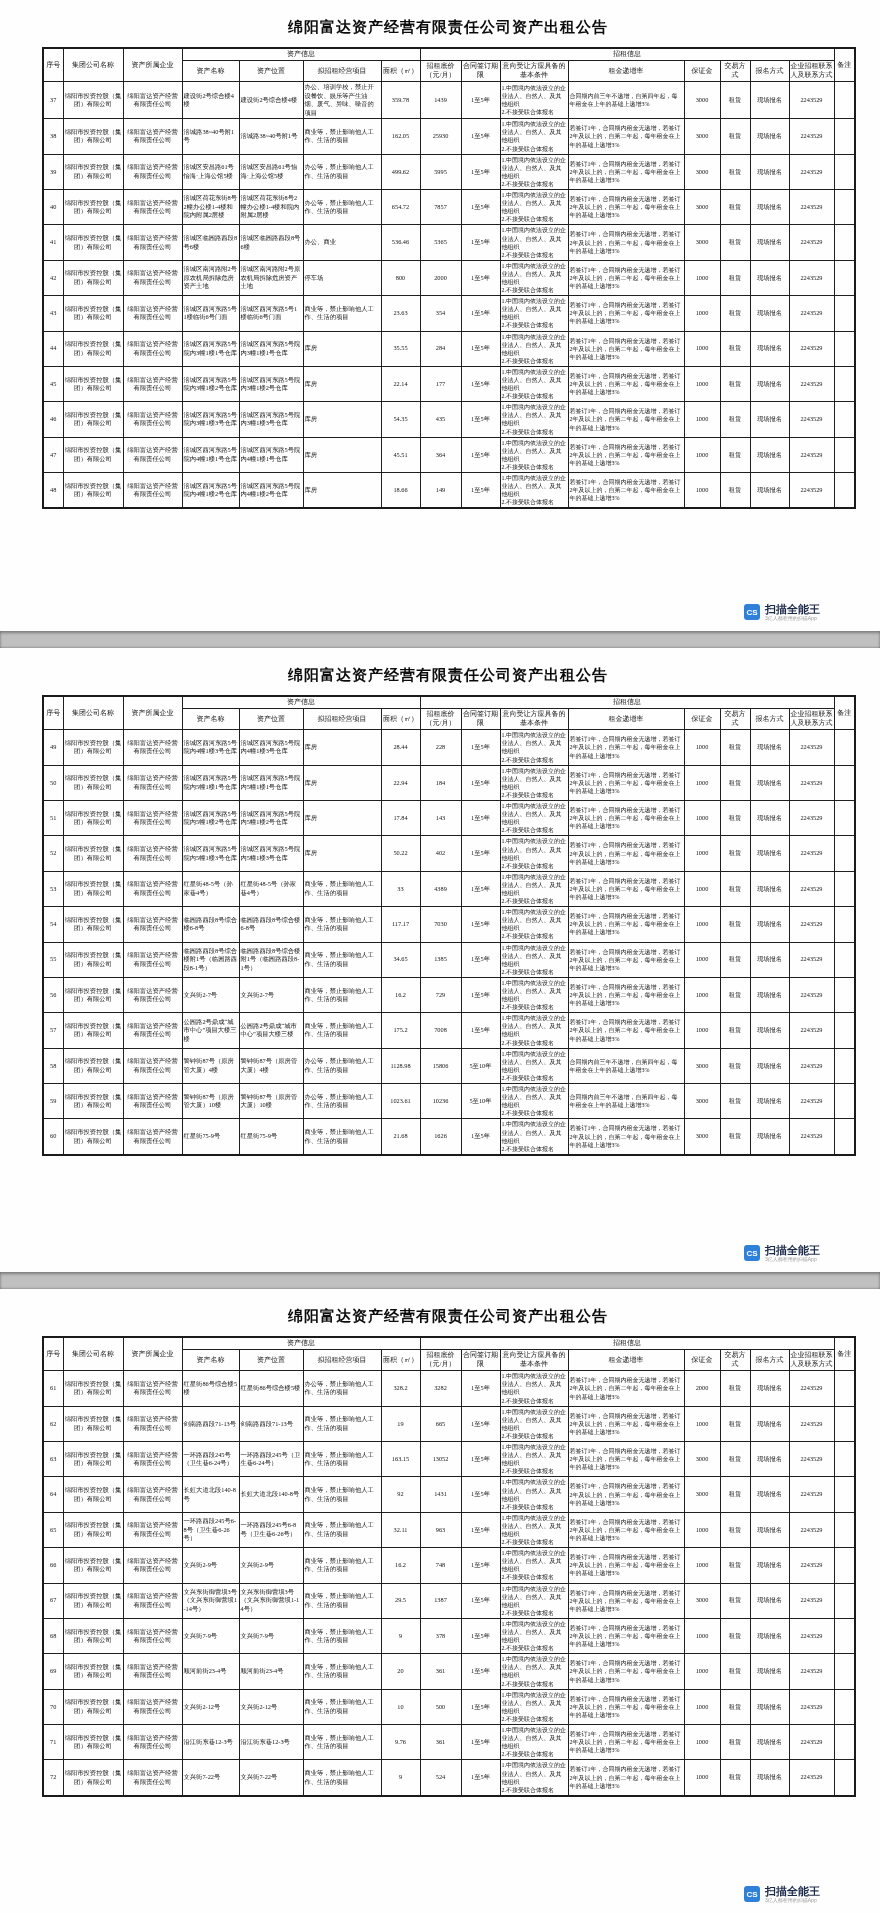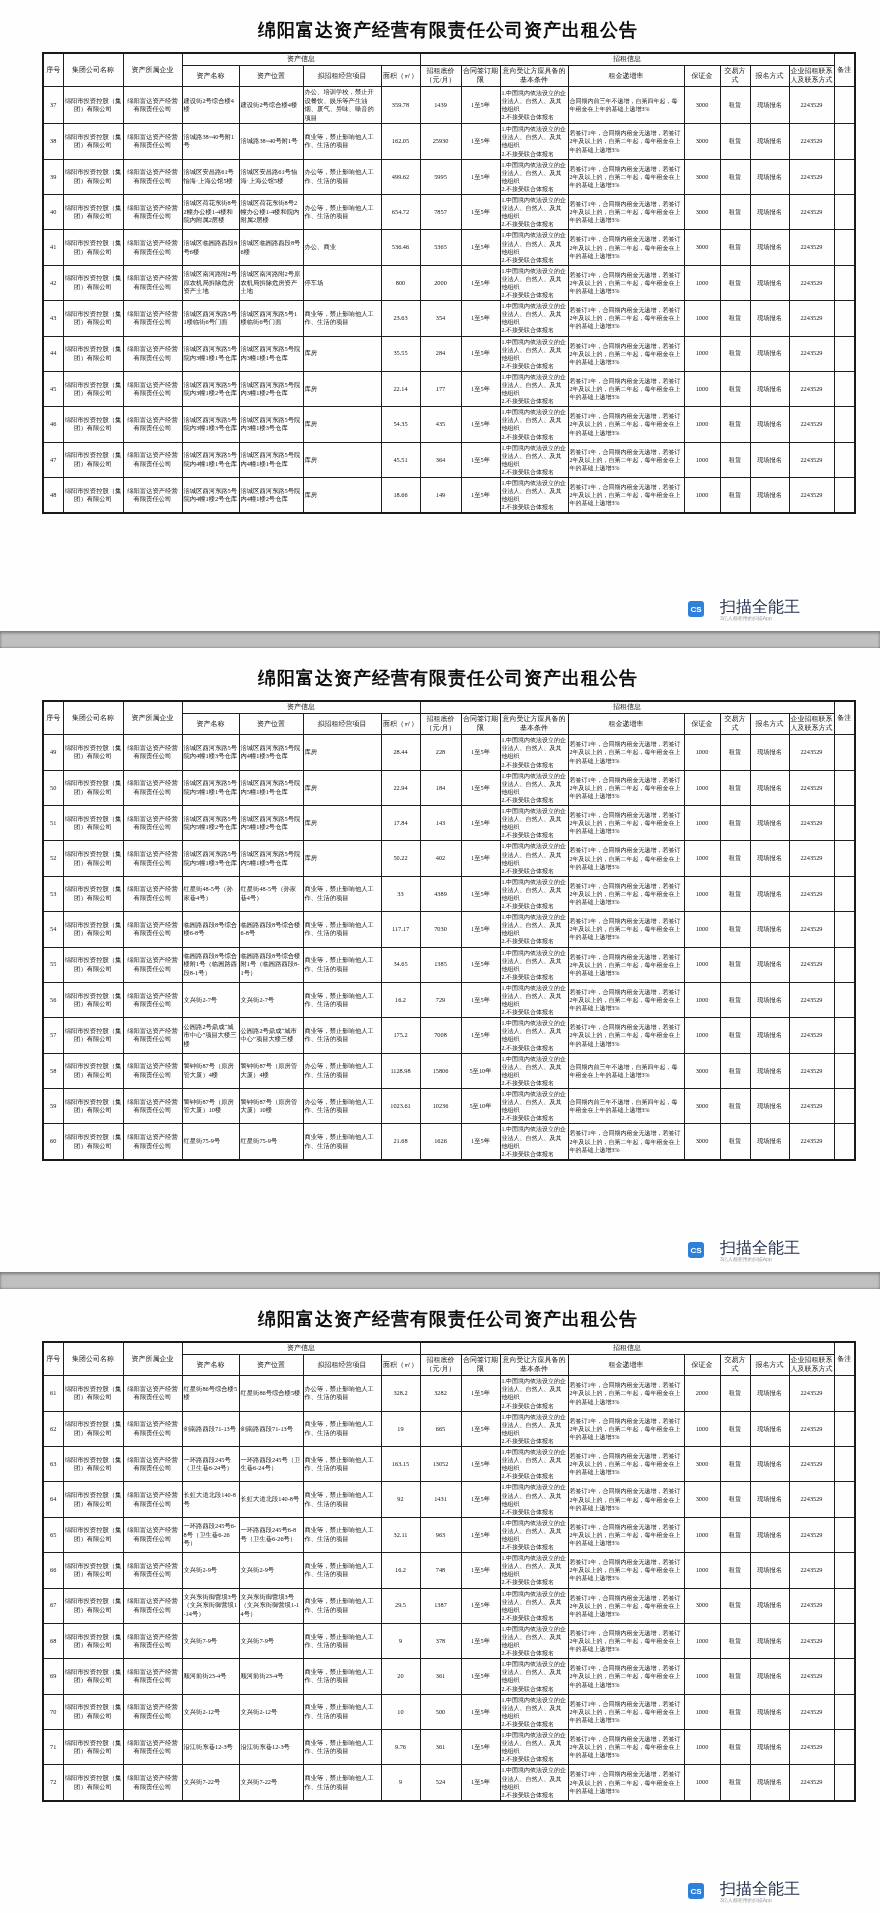--- a/index.html
+++ b/index.html
@@ -14,21 +14,21 @@
     min-height:624px;
     background:#fefefe;
     padding:10px 24px 6px 42px;
     display:flex;
     flex-direction:column;
   }
   .page:first-of-type{min-height:631px;}
   .doc-title{
     width:812px;
     text-align:center;
-    font-size:18px;
+    font-size:15px;
     font-weight:bold;
     letter-spacing:1px;
     margin:8px 0 10px 0;
     color:#0d0d0d;
   }
   table.doc-table{
     width:812px;
     border-collapse:collapse;
     table-layout:fixed;
     border:2px solid #1a1a1a;
@@ -55,44 +55,44 @@
   }
   .doc-table td.inc,.doc-table td.cond{font-size:6px;}
   
   col.c0{width:20px;}  col.c1{width:60px;}  col.c2{width:59px;}  col.c3{width:57px;}
   col.c4{width:64px;}  col.c5{width:78px;}  col.c6{width:39px;}  col.c7{width:41px;}
   col.c8{width:39px;}  col.c9{width:68px;}  col.c10{width:116px;} col.c11{width:36px;}
   col.c12{width:30px;} col.c13{width:39px;} col.c14{width:45px;} col.c15{width:21px;}
   .wm{
     margin-top:auto;
     margin-left:auto;
-    margin-right:56px;
+    margin-right:36px;
     padding-top:10px;
     padding-bottom:4px;
     display:flex;
     align-items:center;
-    gap:16px;
+    gap:5px;
   }
   .wm-logo{
     display:inline-flex;
     align-items:center;
     justify-content:center;
     width:16px;height:16px;
     border-radius:3px;
     background:#2f80d9;
     color:#ffffff;
     font-family:"Liberation Sans","DejaVu Sans",sans-serif;
     font-weight:bold;
     font-size:8px;
   }
   .wm-text{display:flex;flex-direction:column;line-height:1.1;}
   .wm-brand{
     font-family:"Liberation Sans","DejaVu Sans",sans-serif;
-    font-weight:normal;
-    font-size:16px;
+    font-weight:bold;
+    font-size:11px;
     color:#1c2b4a;
   }
   .wm-tag{
     font-family:"Liberation Sans","DejaVu Sans",sans-serif;
     font-size:5px;
     color:#9a9a9a;
   }
   .page-gap{
     width:880px;
     height:17px;

